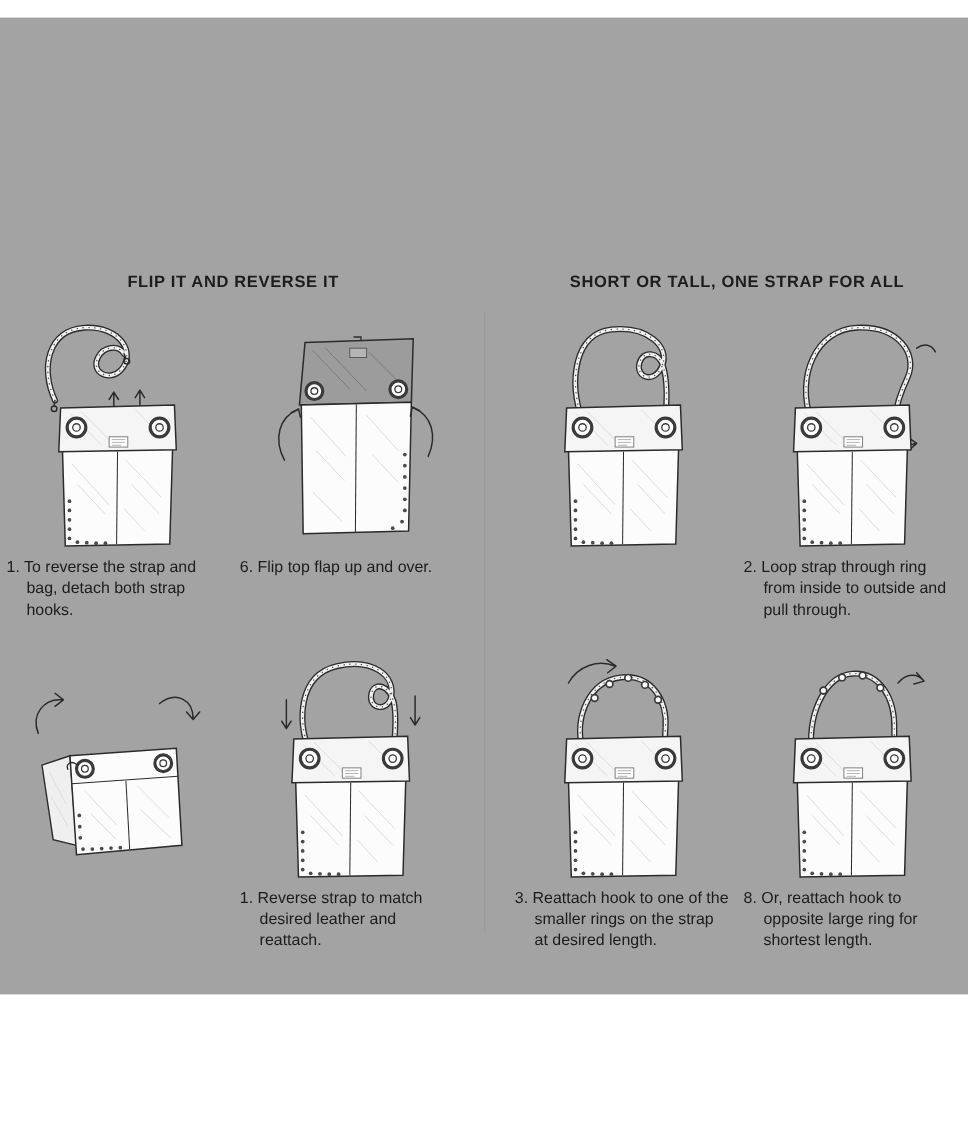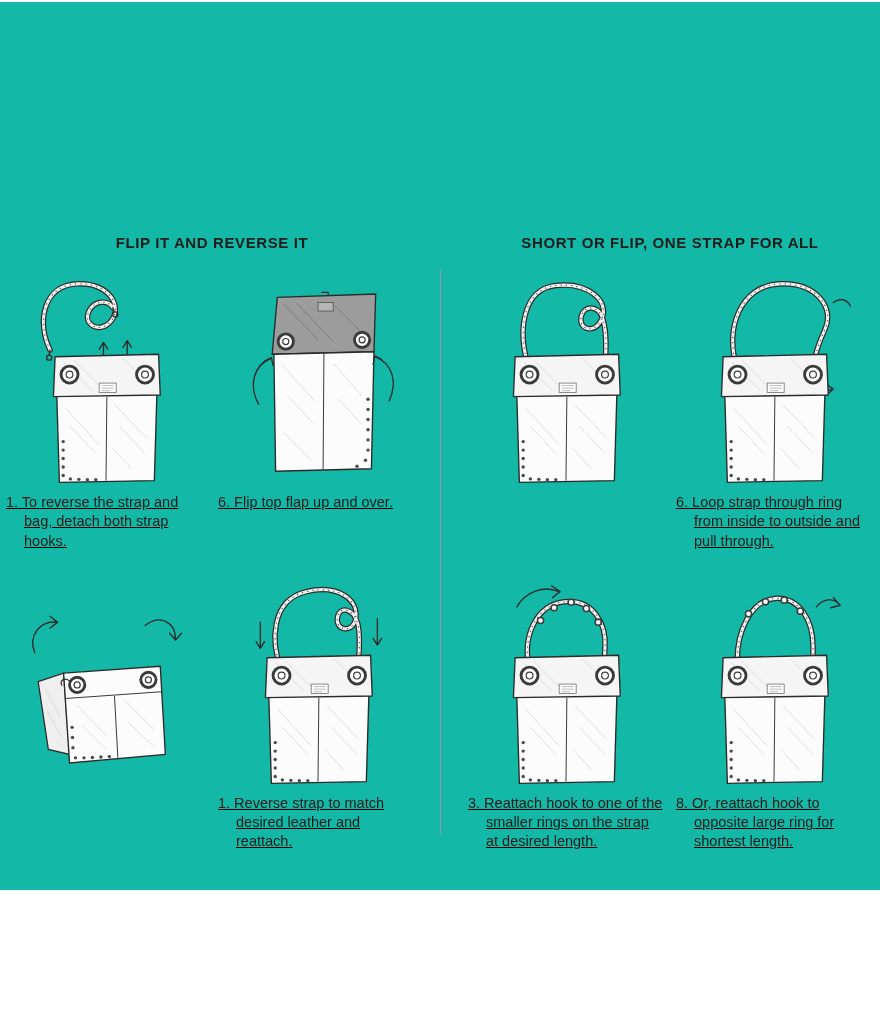--- a/index.html
+++ b/index.html
@@ -1,30 +1,30 @@
 <!DOCTYPE html>
 <html><head>
 <meta charset="utf-8">
 <style>
   * { box-sizing: border-box; }
   html, body { margin: 0; padding: 0; background: #ffffff; }
   .page {
-    position: relative; width: 880px; height: 888px; background: #14b8a6;
-    font-family: "Liberation Sans", sans-serif; overflow: hidden; margin: 2px auto;
+    position: relative; width: 880px; height: 888px; background: #a3a3a3;
+    font-family: "Liberation Sans", sans-serif; overflow: hidden; margin: 16px auto;
   }
   .divider { position: absolute; left: 440px; top: 268px; width: 1px; height: 564px; background: #9a9a9a; }
   .col { position: absolute; top: 232px; }
   .col-left { left: 6px; width: 412px; }
   .col-right { left: 468px; width: 404px; }
   .title {
     margin: 0 0 20px; text-align: center; font-size: 15px; line-height: 1.2;
     font-weight: 700; letter-spacing: 0.6px; color: #1c1c1c;
   }
   .grid { display: grid; grid-template-columns: 1fr 1fr; column-gap: 12px; row-gap: 22px; }
-  figure.step { margin: 0; display: flex; flex-direction: column; text-decoration: underline; }
+  figure.step { margin: 0; display: flex; flex-direction: column; }
   .illo { height: 212px; display: flex; justify-content: center; align-items: flex-end; }
   .caption {
     margin-top: 9px; font-size: 14.5px; line-height: 1.33; color: #1c1c1c;
     padding-left: 18px; text-indent: -18px;
   }
   svg.sketch { display: block; }
 
   
   .s-ink  { stroke: #2b2b2b; fill: none; }
   .strap-o { stroke: #2b2b2b; stroke-width: 6.5; fill: none; stroke-linecap: round; }
@@ -188,21 +188,21 @@
             <use href="#bag-std"></use>
           </svg>
         </div>
         <figcaption class="caption">1. Reverse strap to match desired leather and reattach.</figcaption>
       </figure>
 
     </div>
   </section>
 
   <section class="col col-right">
-    <h2 class="title">SHORT OR FLIP, ONE STRAP FOR ALL</h2>
+    <h2 class="title">SHORT OR TALL, ONE STRAP FOR ALL</h2>
     <div class="grid">
 
       <figure class="step">
         <div class="illo">
           <svg class="sketch" width="170" height="212" viewBox="0 0 200 250">
             <g>
               <path class="strap-o" d="M57,114 C 42,72 48,20 88,16 C 126,12 152,34 142,56 C 134,74 114,68 118,52 C 122,38 138,40 143,54 C 149,72 147,96 146,112"></path>
               <path class="strap-i" d="M57,114 C 42,72 48,20 88,16 C 126,12 152,34 142,56 C 134,74 114,68 118,52 C 122,38 138,40 143,54 C 149,72 147,96 146,112"></path>
               <path class="strap-d" d="M57,114 C 42,72 48,20 88,16 C 126,12 152,34 142,56 C 134,74 114,68 118,52 C 122,38 138,40 143,54 C 149,72 147,96 146,112"></path>
               <circle class="s-ink" stroke-width="1.6" cx="57" cy="116" r="3"></circle>
@@ -222,21 +222,21 @@
               <path class="strap-d" d="M57,114 C 40,66 62,16 106,14 C 150,12 172,42 160,68 C 154,81 148,98 147,110"></path>
               <circle class="s-ink" stroke-width="1.6" cx="57" cy="116" r="3"></circle>
             </g>
             <g class="arrow">
               <path d="M146,124 C 149,136 158,142 169,138 M161,132 L170,138 L162,145"></path>
               <path d="M170,36 C 178,30 186,32 190,40"></path>
             </g>
             <use href="#bag-std"></use>
           </svg>
         </div>
-        <figcaption class="caption">6. Loop strap through ring from inside to outside and pull through.</figcaption>
+        <figcaption class="caption">2. Loop strap through ring from inside to outside and pull through.</figcaption>
       </figure>
 
       <figure class="step">
         <div class="illo">
           <svg class="sketch" width="170" height="212" viewBox="0 0 200 250">
             <g class="arrow">
               <path d="M42,40 C 52,22 74,14 92,22 M83,15 L93,22 L84,29"></path>
             </g>
             <g>
               <path class="strap-o" d="M57,112 C 48,76 64,38 98,34 C 132,30 148,60 146,88 C 145,98 146,106 146,112"></path>

